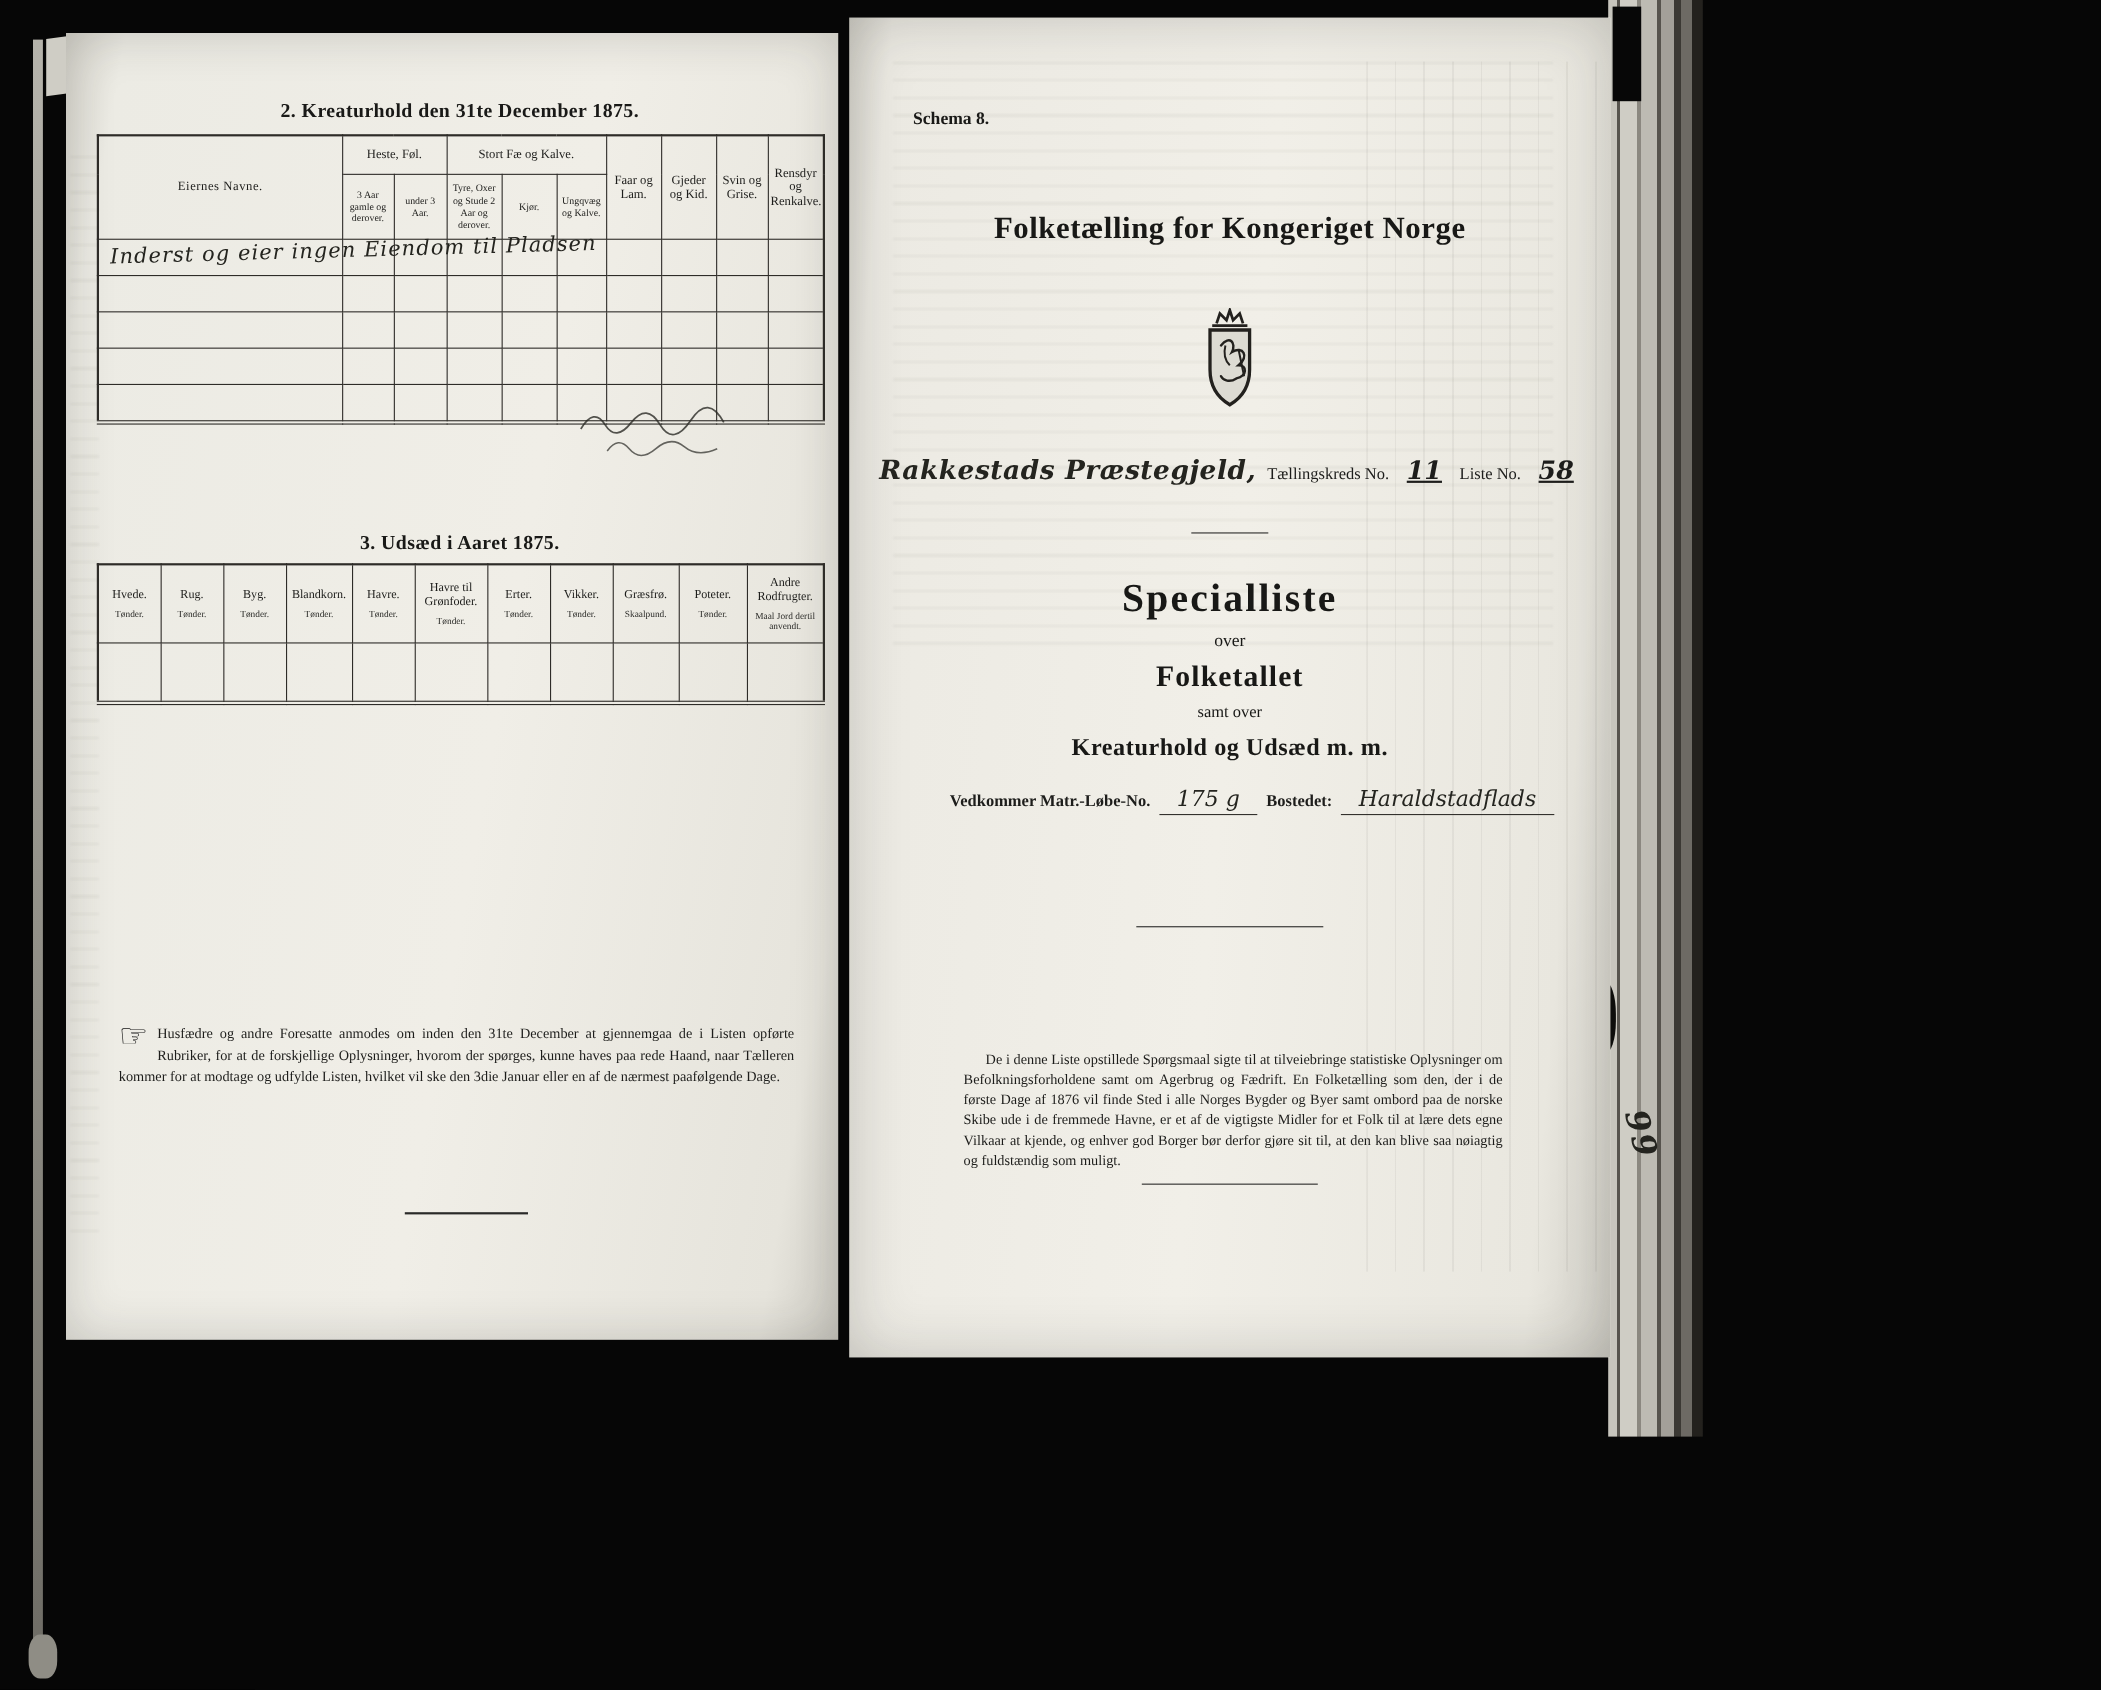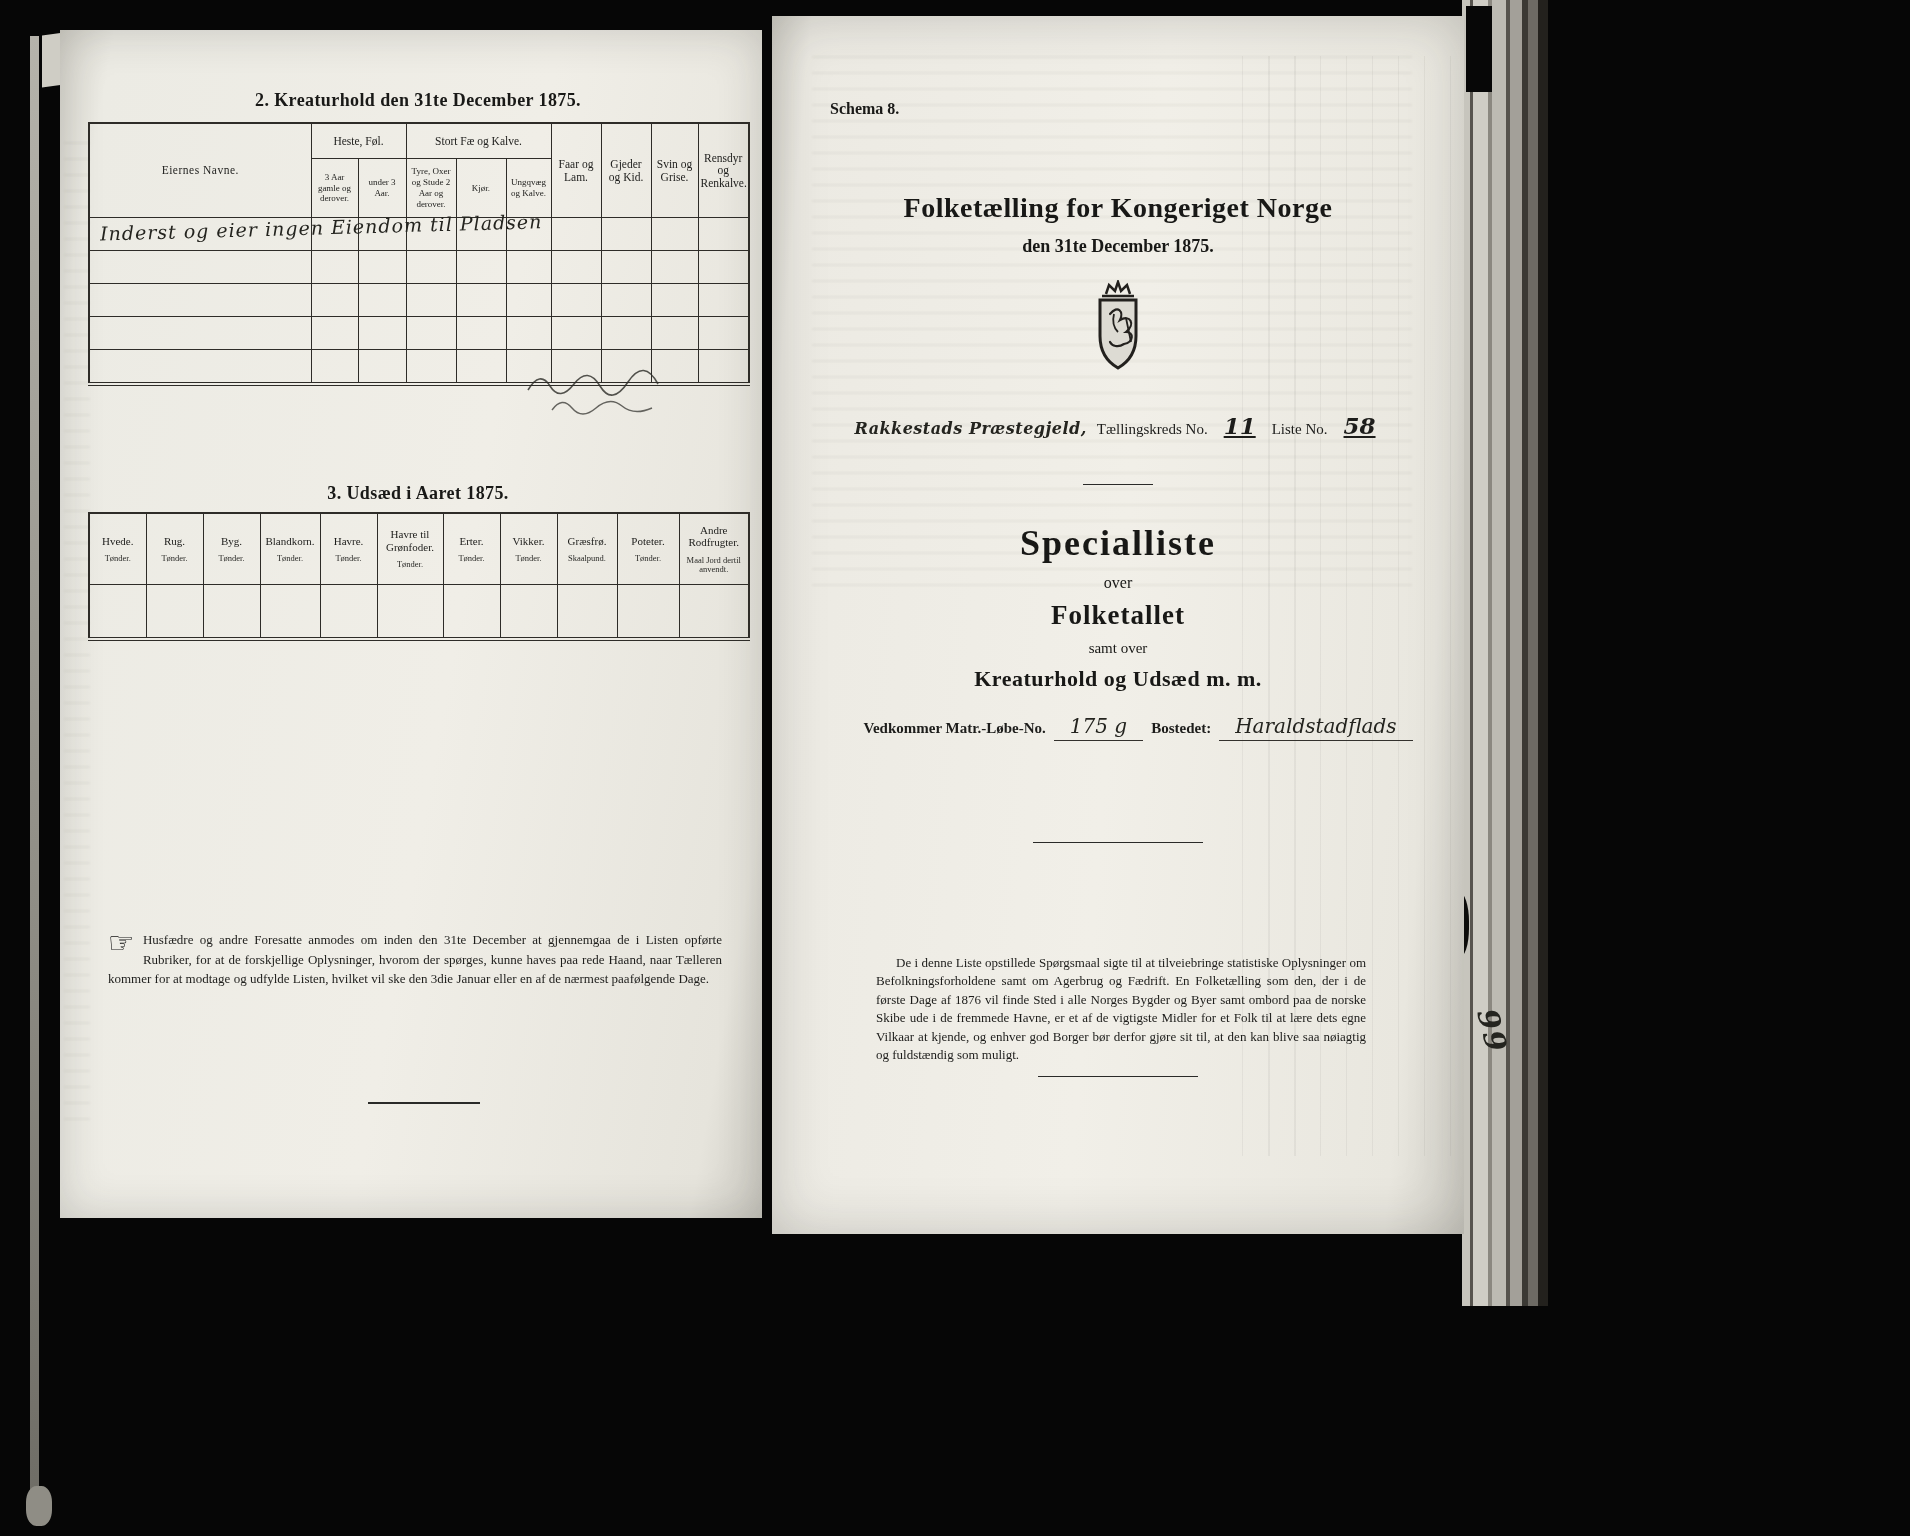--- a/index.html
+++ b/index.html
@@ -65,21 +65,21 @@
   .small-rule-left{position:absolute;left:308px;top:1072px;width:112px;border-top:2px solid #2a2a28;}
 
   
   .schema{position:absolute;left:58px;top:84px;font-size:16px;font-weight:bold;color:#191917;}
   .ct{position:absolute;left:0;width:100%;text-align:center;color:#181816;}
   .main-title{top:176px;font-size:28px;font-weight:bold;letter-spacing:.5px;}
   .date-line{top:220px;font-size:18px;font-weight:bold;}
   .crest{position:absolute;left:314px;top:264px;}
   .district{position:absolute;left:0;top:396px;width:100%;display:flex;justify-content:center;
     align-items:baseline;gap:10px;}
-  .parish{font-style:italic;font-size:16px;font-weight:bold;letter-spacing:.5px;}
+  .parish{font-style:italic;font-size:24px;font-weight:bold;letter-spacing:.5px;}
   .dl-label{font-size:15px;}
   .dl-num{font-style:italic;font-size:23px;font-weight:bold;padding:0 6px;font-family:"DejaVu Serif",serif;text-decoration:underline;}
   .rule-sm{position:absolute;left:50%;transform:translateX(-50%);border-top:1.5px solid #2a2a28;}
   #rule1{top:468px;width:70px;}
   .t-specialliste{top:506px;font-size:36px;font-weight:bold;letter-spacing:2px;}
   .t-over{top:558px;font-size:16px;}
   .t-folketallet{top:584px;font-size:27px;font-weight:bold;letter-spacing:1px;}
   .t-samt{top:624px;font-size:15px;}
   .t-kreatur{top:650px;font-size:22px;font-weight:bold;letter-spacing:.5px;}
   .property{position:absolute;left:0;top:698px;width:100%;display:flex;justify-content:center;
@@ -297,21 +297,20 @@
     <div class="small-rule-left"></div>
   </div>
 
   <div class="page page-right">
     <div class="abs bleed-h" style="left:40px;top:30px;width:600px;height:540px;"></div>
     <div class="abs bleed-v" style="left:470px;top:40px;width:210px;height:1100px;"></div>
 
     <div class="schema">Schema 8.</div>
 
     <div class="ct main-title">Folketælling for Kongeriget Norge</div>
-    <div class="ct date-line">den 31te December 1875.</div>
 
     <svg class="crest" width="64" height="104" viewBox="0 0 64 104">
       <path d="M20 14 l3 -9 l6 6 l3 -9 l3 9 l6 -6 l3 9" fill="none" stroke="#23211e" stroke-width="2.5"></path>
       <path d="M16 16 h32" stroke="#23211e" stroke-width="2.5"></path>
       <path d="M14 20 h36 v36 c0 20 -11 28 -18 32 c-7 -4 -18 -12 -18 -32 z" fill="#dddbd3" stroke="#23211e" stroke-width="3"></path>
       <path d="M24 34 c8 -10 14 -2 10 6 c10 -6 16 4 6 12 c8 0 8 10 -2 12 c-6 4 -12 2 -14 -2" fill="none" stroke="#23211e" stroke-width="2.2" stroke-linecap="round"></path>
       <path d="M28 34 c-2 8 0 14 4 18 M40 38 l5 24" stroke="#23211e" stroke-width="1.8" fill="none"></path>
     </svg>
 
     <div class="district">

